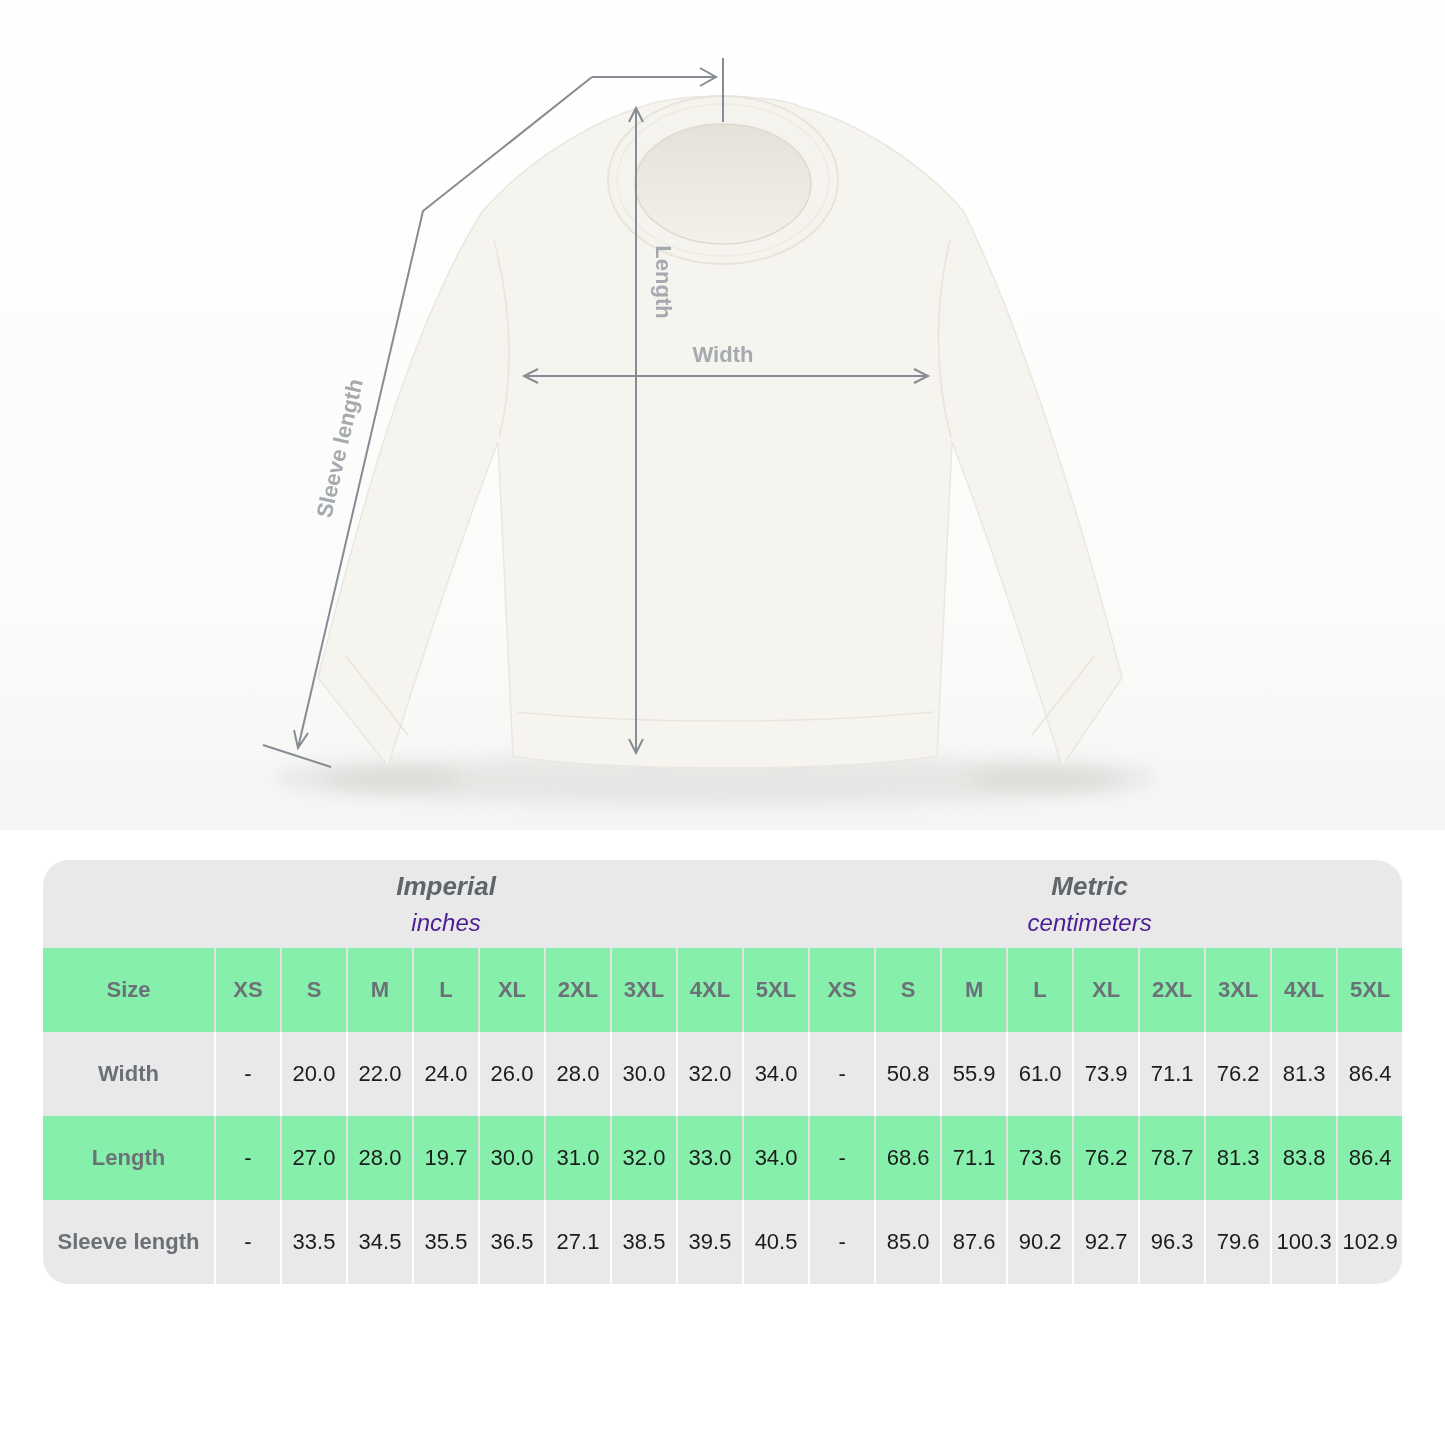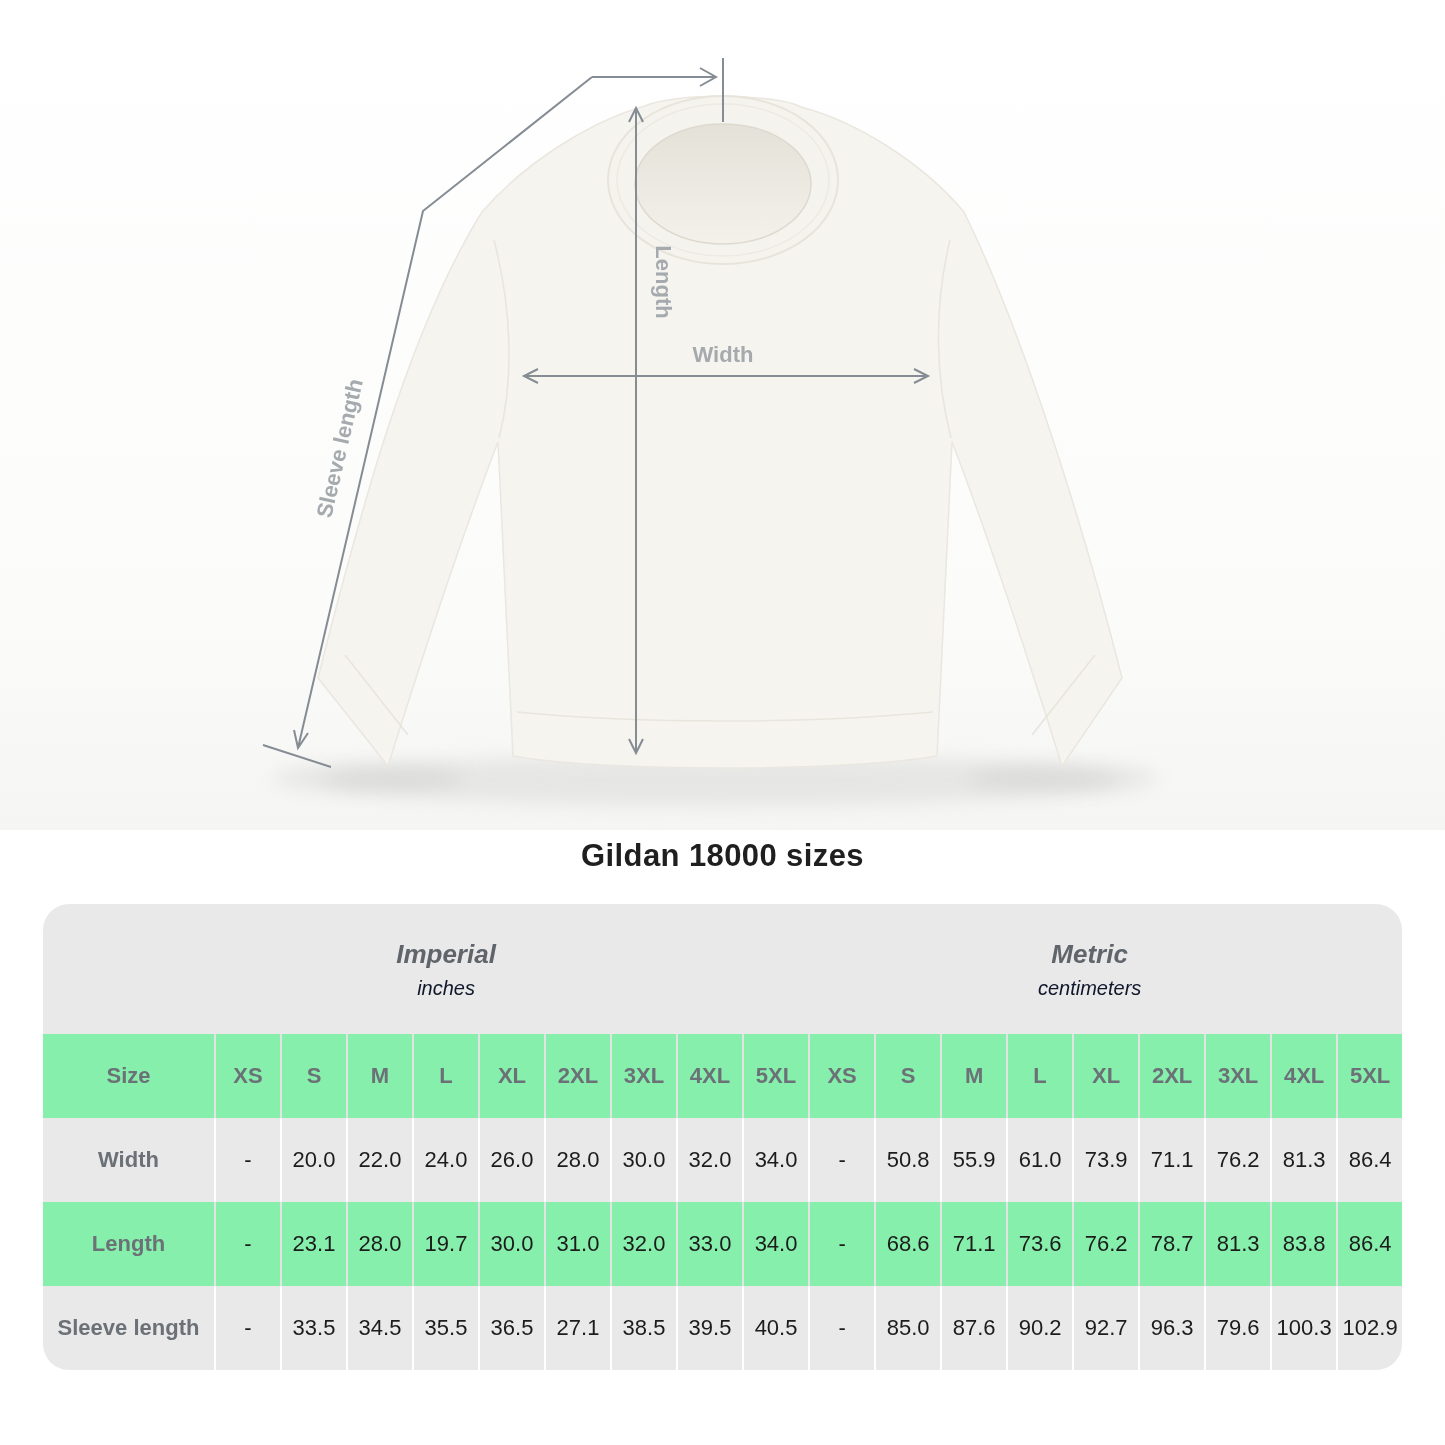--- a/index.html
+++ b/index.html
@@ -30,25 +30,25 @@
     table-layout: fixed; width: 1359px;
   }
   table.sizes-table th, table.sizes-table td {
     box-sizing: border-box; padding: 0; margin: 0;
     text-align: center; vertical-align: middle;
     font-family: "Liberation Sans", sans-serif;
   }
   col.c-label { width: 171px; }
   col.c-data  { width: 66px; }
 
-  tr.band td { height: 130px; background: #e9e9e9; }
+  tr.band td { height: 88px; background: #e9e9e9; }
   .band-imperial { padding-left: 41px !important; }
   .band-metric  { padding-right: 31px !important; }
   .unit-label { font-size: 26px; font-weight: bold; font-style: italic; color: #5f656b; }
-  .unit-sub   { margin-top: 7px; font-size: 20px; font-style: italic; color: #0f172a; }
+  .unit-sub   { margin-top: 7px; font-size: 24px; font-style: italic; color: #4c1d95; }
 
   tr.hdr  > * { height: 84px; }
   tr.vals > * { height: 84px; }
 
   tr.white > * { background: #86efac; }
   tr.shade > * { background: #e9e9e9; }
   tr.white > *:nth-child(n+2) { border-left: 2px solid #e3e3e3; }
   tr.shade > *:nth-child(n+2) { border-left: 2px solid #ffffff; }
 
   th.head-cell, th.row-label { font-size: 22px; font-weight: bold; color: #6b7177; }
@@ -135,21 +135,20 @@
                M 914 369 L 928 376 L 914 383"></path>
     </g>
 
     <g fill="#a5aaaf">
       <text class="measure-text" x="723" y="362" text-anchor="middle">Width</text>
       <text class="measure-text" text-anchor="middle" transform="translate(656,282) rotate(90)">Length</text>
       <text class="measure-text" text-anchor="middle" transform="translate(347,450) rotate(-77)">Sleeve length</text>
     </g>
   </svg>
 
-  <h1 class="title">Gildan 18000 sizes</h1>
 
   <div class="table-wrap">
     <table class="sizes-table">
       <colgroup>
         <col class="c-label">
         <col class="c-data">
           <col class="c-data">
           <col class="c-data">
           <col class="c-data">
           <col class="c-data">
@@ -219,21 +218,21 @@
           <td class="val-cell">73.9</td>
           <td class="val-cell">71.1</td>
           <td class="val-cell">76.2</td>
           <td class="val-cell">81.3</td>
           <td class="val-cell">86.4</td>
         </tr>
 
         <tr class="vals white">
           <th class="row-label">Length</th>
           <td class="val-cell">-</td>
-          <td class="val-cell">23.1</td>
+          <td class="val-cell">27.0</td>
           <td class="val-cell">28.0</td>
           <td class="val-cell">19.7</td>
           <td class="val-cell">30.0</td>
           <td class="val-cell">31.0</td>
           <td class="val-cell">32.0</td>
           <td class="val-cell">33.0</td>
           <td class="val-cell">34.0</td>
           <td class="val-cell">-</td>
           <td class="val-cell">68.6</td>
           <td class="val-cell">71.1</td>

